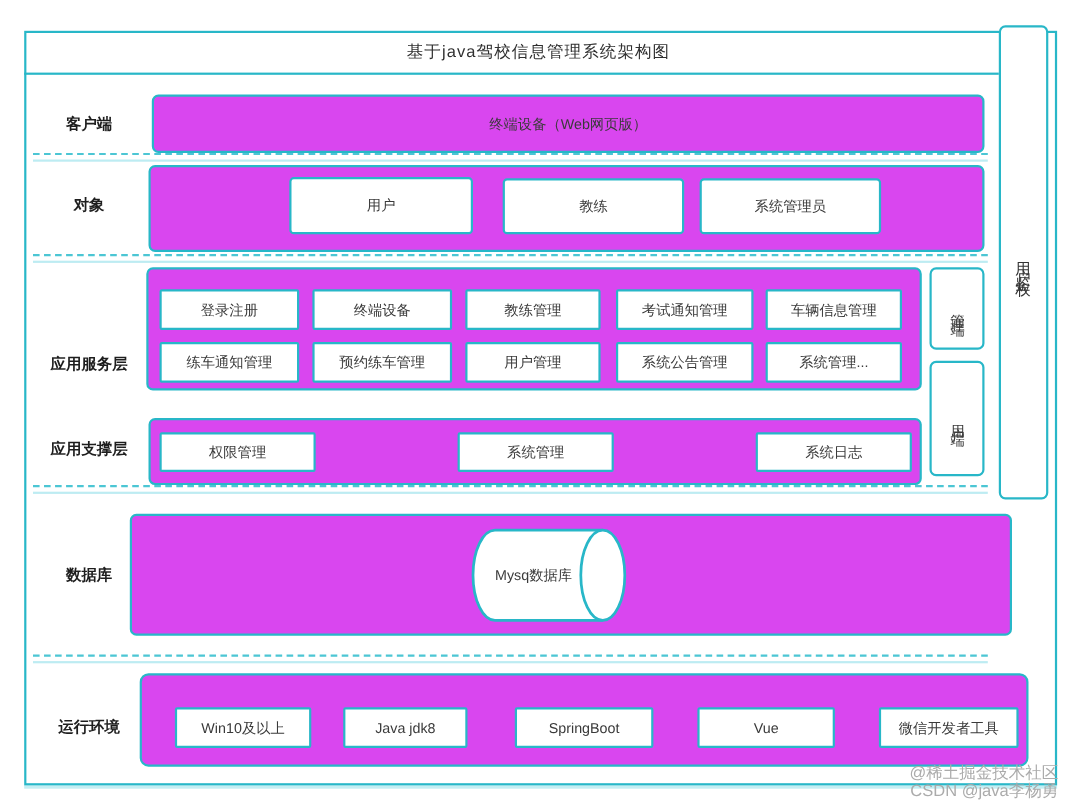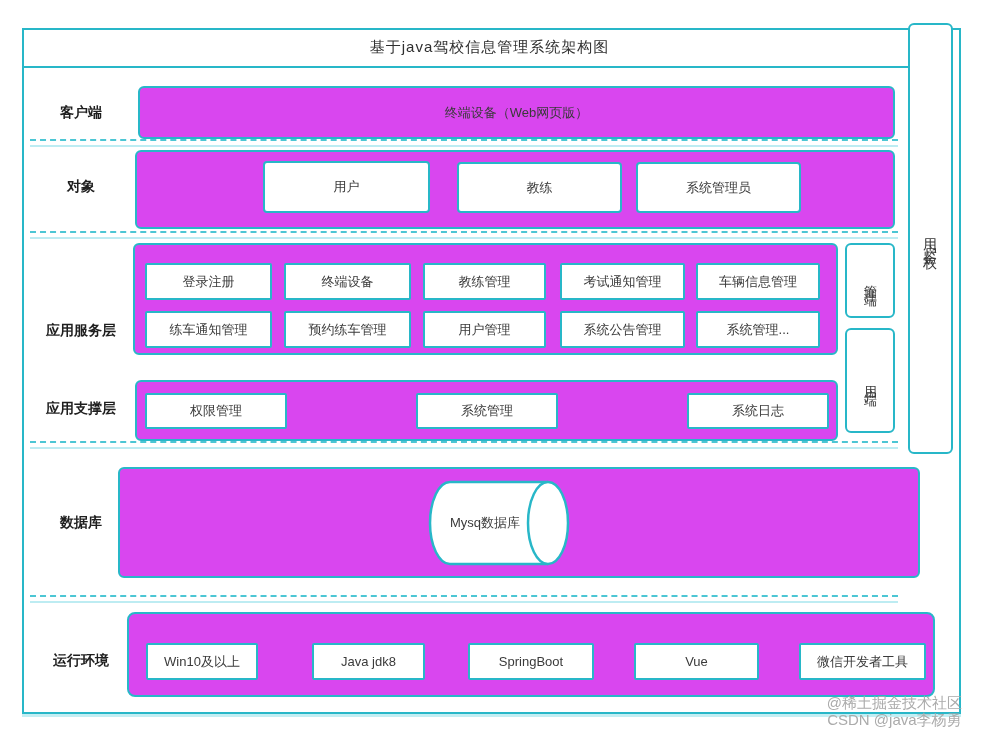--- a/index.html
+++ b/index.html
@@ -39,21 +39,21 @@
         font-size:13px;color:#3a3a3a;}
   .auth-tall .vtext{font-size:14px;letter-spacing:6px;color:#333;}
 
   
   .cyl{position:absolute;left:418px;top:477px;width:160px;height:92px;}
   .cyl-label{position:absolute;left:425px;top:477px;width:120px;height:92px;
         display:flex;align-items:center;justify-content:center;
         font-size:13px;color:#3a3a3a;}
 
   
-  .watermark{position:absolute;right:26px;top:694px;text-align:center;
+  .watermark{position:absolute;right:26px;top:694px;text-align:right;
         font-size:15px;line-height:17px;color:#ababab;z-index:50;}
 </style>
 </head>
 <body>
 
 <div class="stage">
 
   <div class="outer"></div>
   <div class="title">基于java驾校信息管理系统架构图</div>
   <div class="title-sep"></div>
@@ -106,21 +106,21 @@
   </div>
 
   <div class="obox" style="left:118px;top:467px;width:802px;height:111px;"></div>
   <svg class="cyl" viewBox="0 0 160 92">
     <path d="M 130,5 L 32,5 A 20,41 0 0 0 32,87 L 130,87" fill="#ffffff" stroke="#28b7c8" stroke-width="2.5"></path>
     <ellipse cx="130" cy="46" rx="20" ry="41" fill="#ffffff" stroke="#28b7c8" stroke-width="2.5"></ellipse>
   </svg>
   <div class="cyl-label">Mysq数据库</div>
 
   <div class="obox" style="left:127px;top:612px;width:808px;height:85px;border-radius:8px;"></div>
-  <div class="sbox" style="left:146px;top:643px;width:112px;height:37px;">Win10及以上</div>
+  <div class="sbox" style="left:159px;top:643px;width:124px;height:37px;">Win10及以上</div>
   <div class="sbox" style="left:312px;top:643px;width:113px;height:37px;">Java jdk8</div>
   <div class="sbox" style="left:468px;top:643px;width:126px;height:37px;">SpringBoot</div>
   <div class="sbox" style="left:634px;top:643px;width:125px;height:37px;">Vue</div>
   <div class="sbox" style="left:799px;top:643px;width:127px;height:37px;">微信开发者工具</div>
 
   <div class="watermark">
     <div>@稀土掘金技术社区</div>
     <div>CSDN @java李杨勇</div>
   </div>
 

